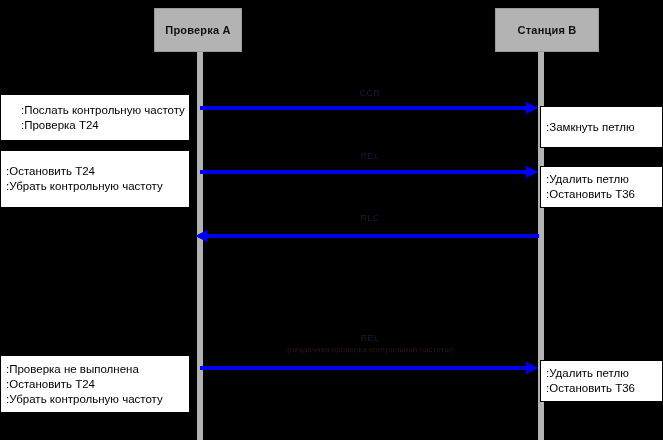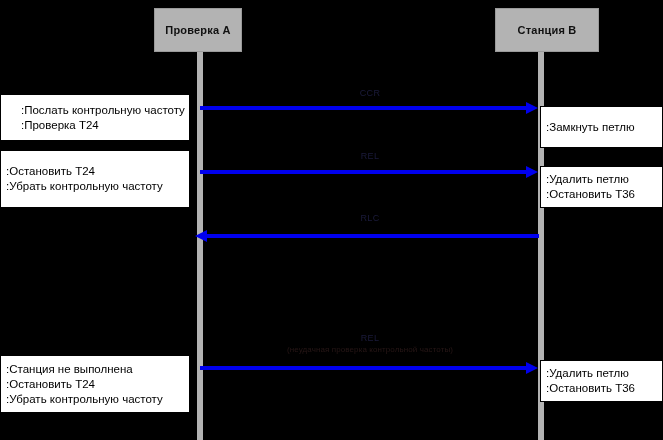--- a/index.html
+++ b/index.html
@@ -168,21 +168,21 @@
 
 
   <div class="msg-label" style="left:245px; top:333px; width:250px;">
     <span>REL</span>
     <span class="sub">(неудачная проверка контрольной частоты)</span>
   </div>
   <div class="msg" style="left:200px; top:366px; width:330px;"></div>
   <div class="arrowhead right" style="left:526px; top:362px;"></div>
 
   <div class="note-box" style="left:0px; top:355px; width:190px; height:58px;">
-    <span class="note-line">:Станция не выполнена</span>
+    <span class="note-line">:Проверка не выполнена</span>
     <span class="note-line">:Остановить Т24</span>
     <span class="note-line">:Убрать контрольную частоту</span>
   </div>
 
   <div class="note-box" style="left:540px; top:360px; width:123px; height:42px;">
     <span class="note-line">:Удалить петлю</span>
     <span class="note-line">:Остановить Т36</span>
   </div>
 
 </div>

